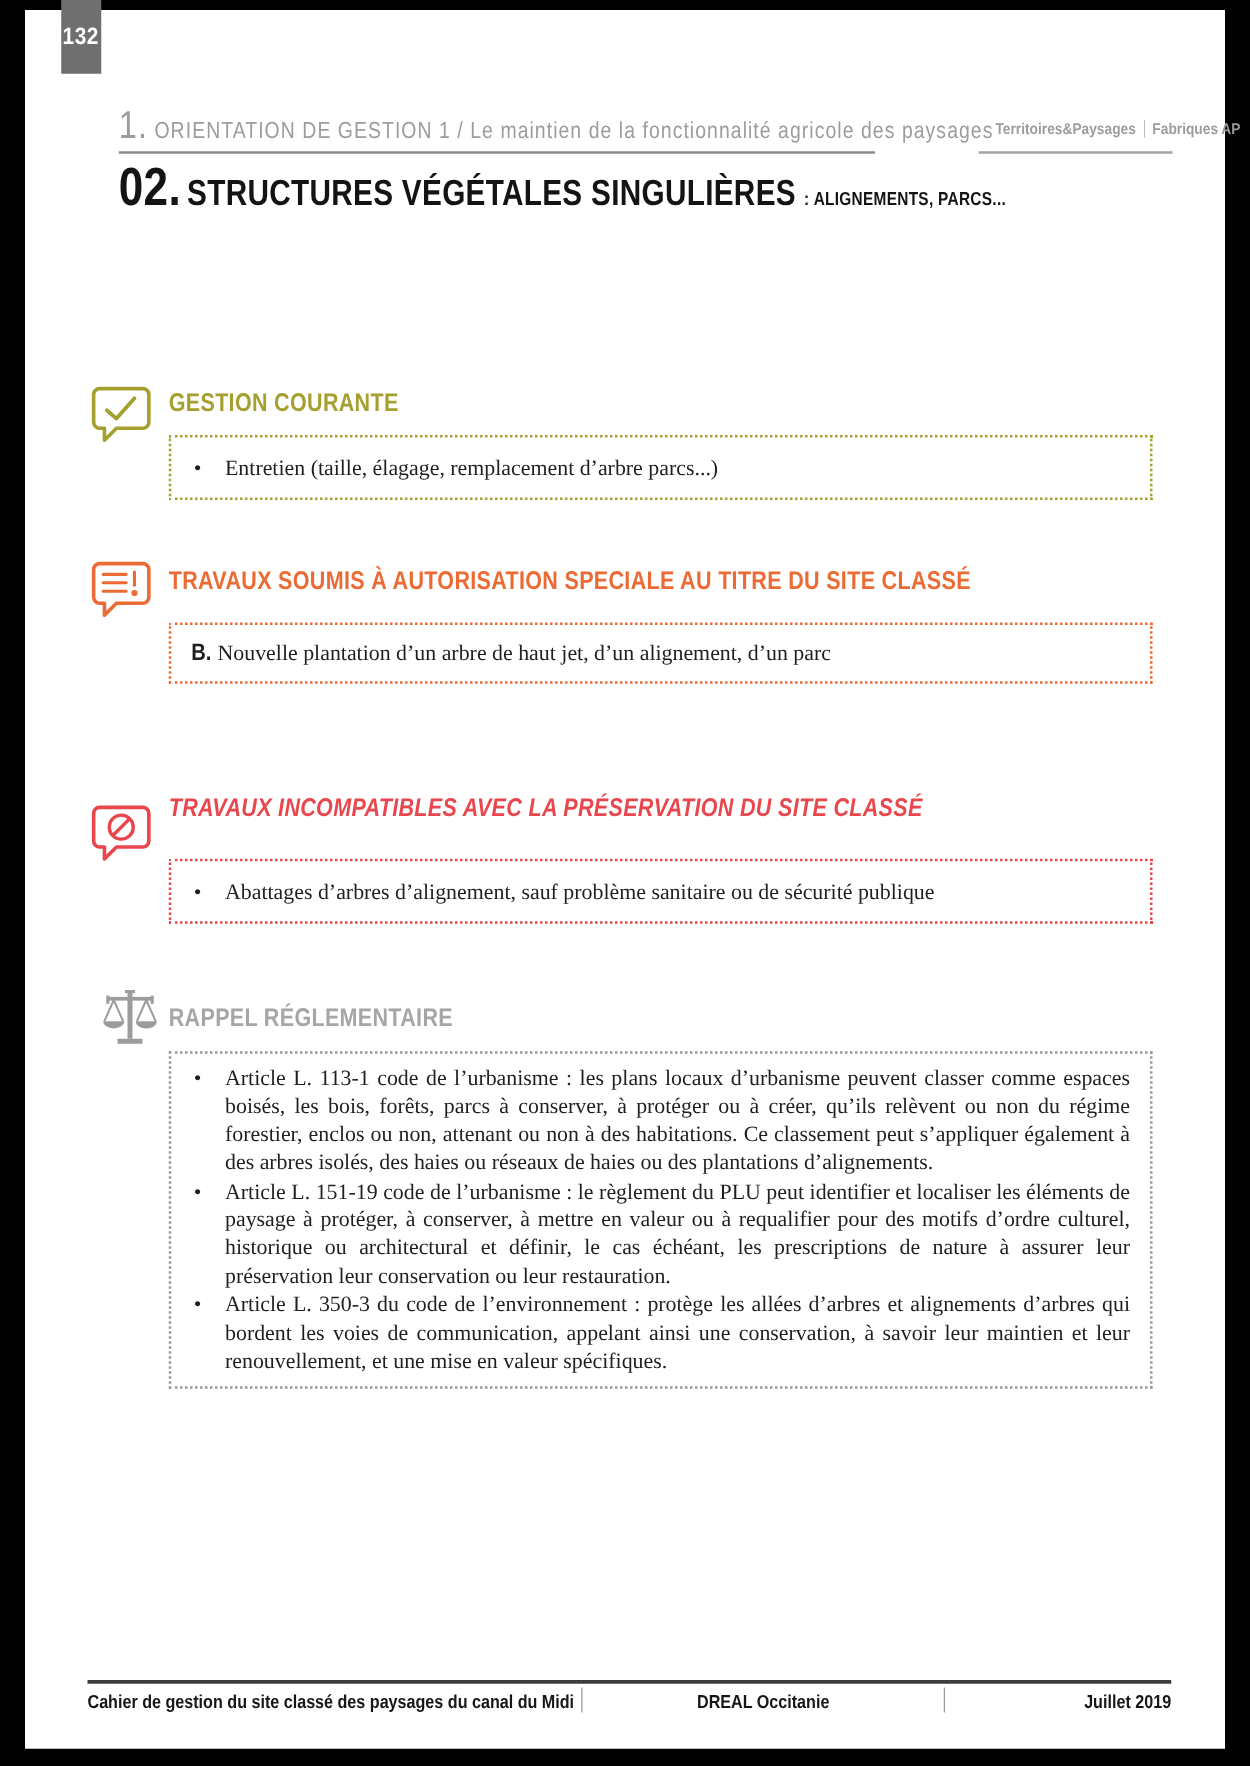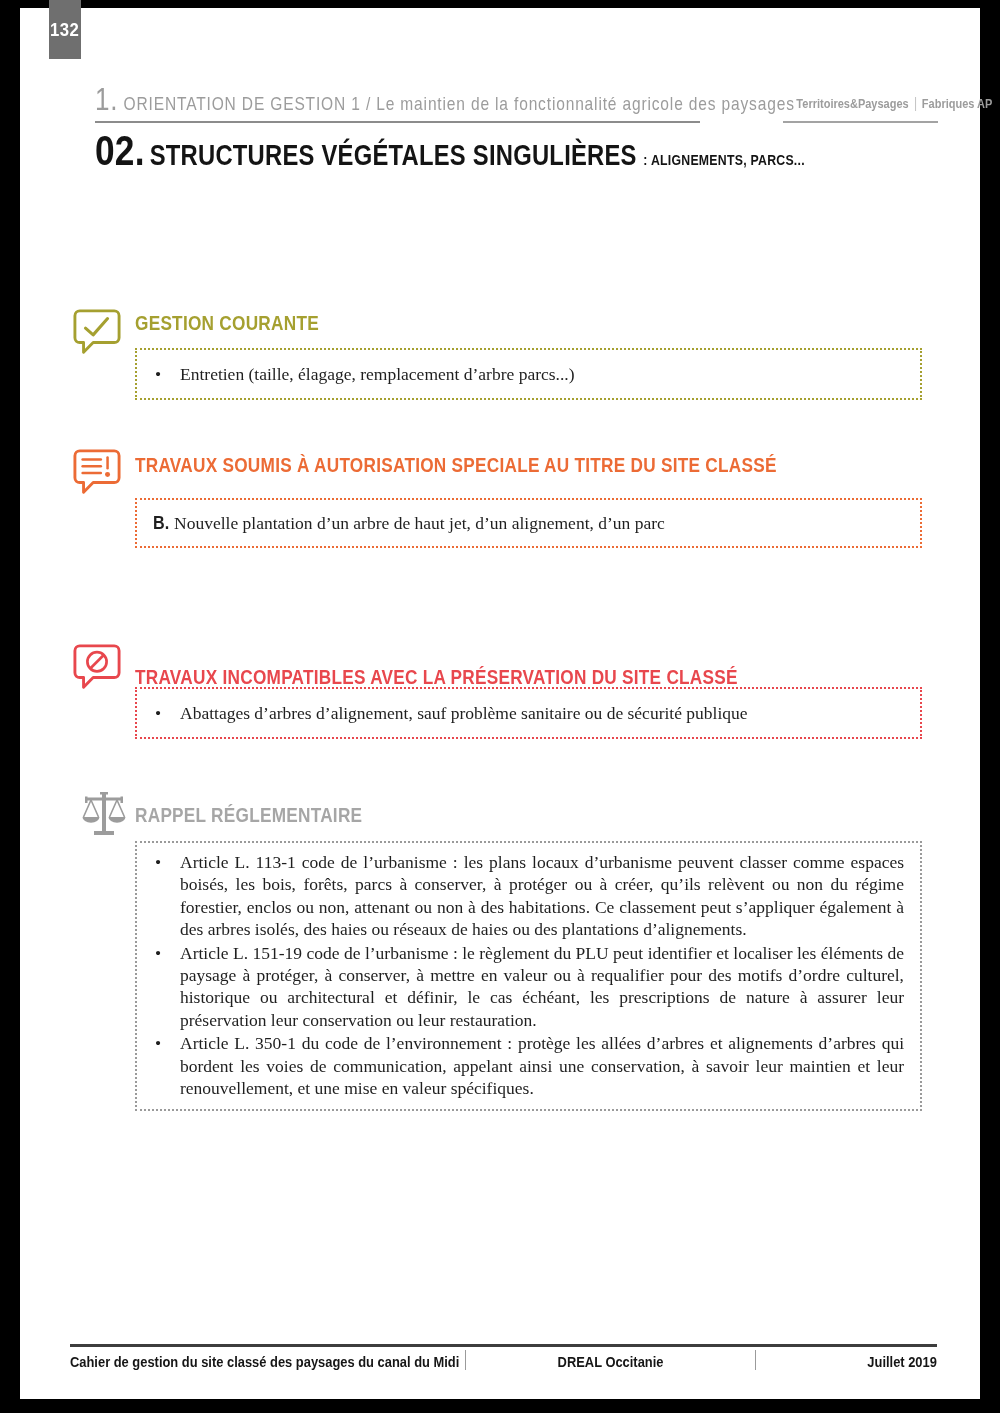--- a/index.html
+++ b/index.html
@@ -130,21 +130,21 @@
     </div>
   </div>
 
   <div class="icon" style="top:643px;color:var(--red);">
     <svg width="50" height="48" viewBox="0 0 52 50">
       <path d="M8 3 H44 a5 5 0 0 1 5 5 v23 a5 5 0 0 1 -5 5 H22 l-10 10 v-10 H8 a5 5 0 0 1 -5 -5 V8 a5 5 0 0 1 5 -5 Z" fill="none" stroke="currentColor" stroke-width="3" stroke-linejoin="round"></path>
       <circle cx="26" cy="19.5" r="10" fill="none" stroke="currentColor" stroke-width="2.8"></circle>
       <line x1="19" y1="26.5" x2="33" y2="12.5" stroke="currentColor" stroke-width="2.8"></line>
     </svg>
   </div>
-  <div class="sec-head" style="top:664px;color:var(--red);">
+  <div class="sec-head" style="top:634px;color:var(--red);font-style:italic;">
     <div class="inner cond">TRAVAUX INCOMPATIBLES AVEC LA PRÉSERVATION DU SITE CLASSÉ</div>
   </div>
   <div class="dotbox box-one" style="top:687px;--bc:var(--red);">
     <ul>
       <li>Abattages d’arbres d’alignement, sauf problème sanitaire ou de sécurité publique</li>
     </ul>
   </div>
 
   <div class="icon" style="top:790px;left:78px;color:#9c9c9c;">
     <svg width="52" height="50" viewBox="0 0 50 50">
@@ -166,21 +166,21 @@
       </g>
     </svg>
   </div>
   <div class="sec-head" style="top:802px;color:var(--gray_heading);">
     <div class="inner cond">RAPPEL RÉGLEMENTAIRE</div>
   </div>
   <div class="dotbox box-reg" style="top:841px;--bc:var(--gray_border);">
     <ul>
       <li>Article L. 113-1 code de l’urbanisme : les plans locaux d’urbanisme peuvent classer comme espaces boisés, les bois, forêts, parcs à conserver, à protéger ou à créer, qu’ils relèvent ou non du régime forestier, enclos ou non, attenant ou non à des habitations. Ce classement peut s’appliquer également à des arbres isolés, des haies ou réseaux de haies ou des plantations d’alignements.</li>
       <li>Article L. 151-19 code de l’urbanisme : le règlement du PLU peut identifier et localiser les éléments de paysage à protéger, à conserver, à mettre en valeur ou à requalifier pour des motifs d’ordre culturel, historique ou architectural et définir, le cas échéant, les prescriptions de nature à assurer leur préservation leur conservation ou leur restauration.</li>
-      <li>Article L. 350-1 du code de l’environnement : protège les allées d’arbres et alignements d’arbres qui bordent les voies de communication, appelant ainsi une conservation, à savoir leur maintien et leur renouvellement, et une mise en valeur spécifiques.</li>
+      <li>Article L. 350-3 du code de l’environnement : protège les allées d’arbres et alignements d’arbres qui bordent les voies de communication, appelant ainsi une conservation, à savoir leur maintien et leur renouvellement, et une mise en valeur spécifiques.</li>
     </ul>
   </div>
 
   <div class="foot-rule"></div>
   <div class="footer">
     <div class="foot-cell fc-left">
       <div class="inner cond">Cahier de gestion du site classé des paysages du canal du Midi</div>
     </div>
     <div class="foot-cell fc-center">
       <div class="inner cond">DREAL Occitanie</div>

